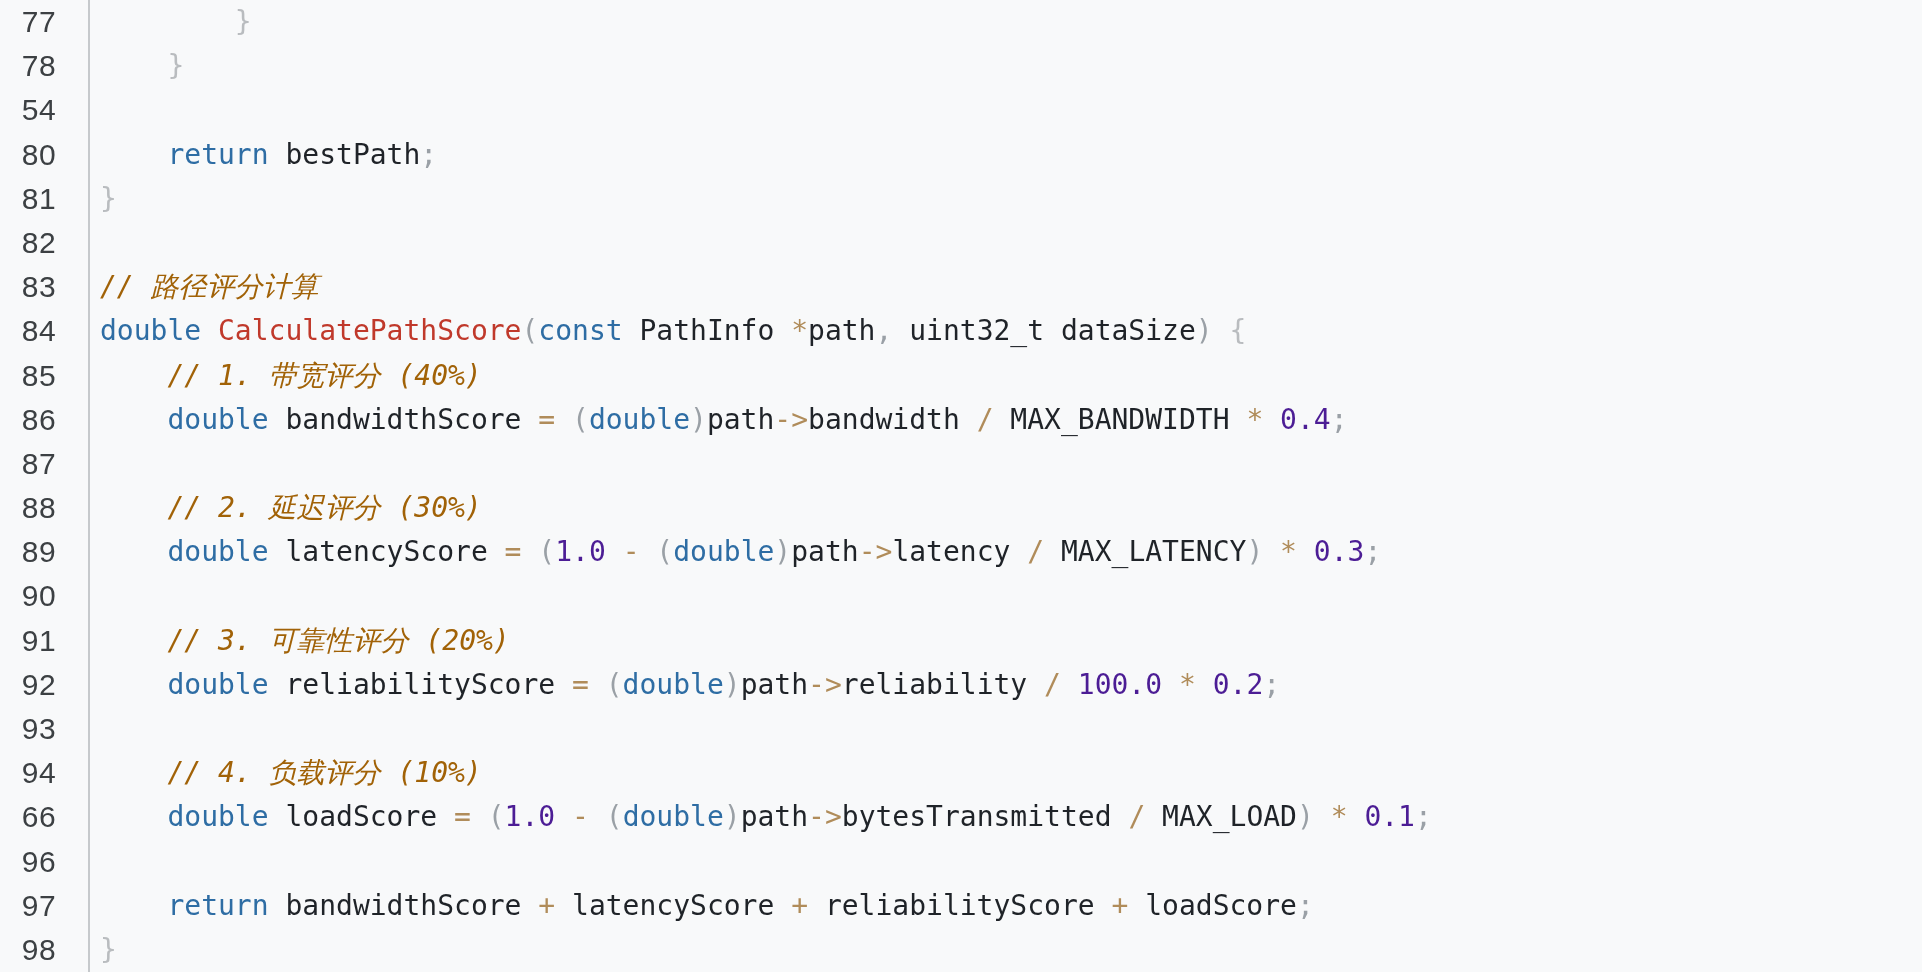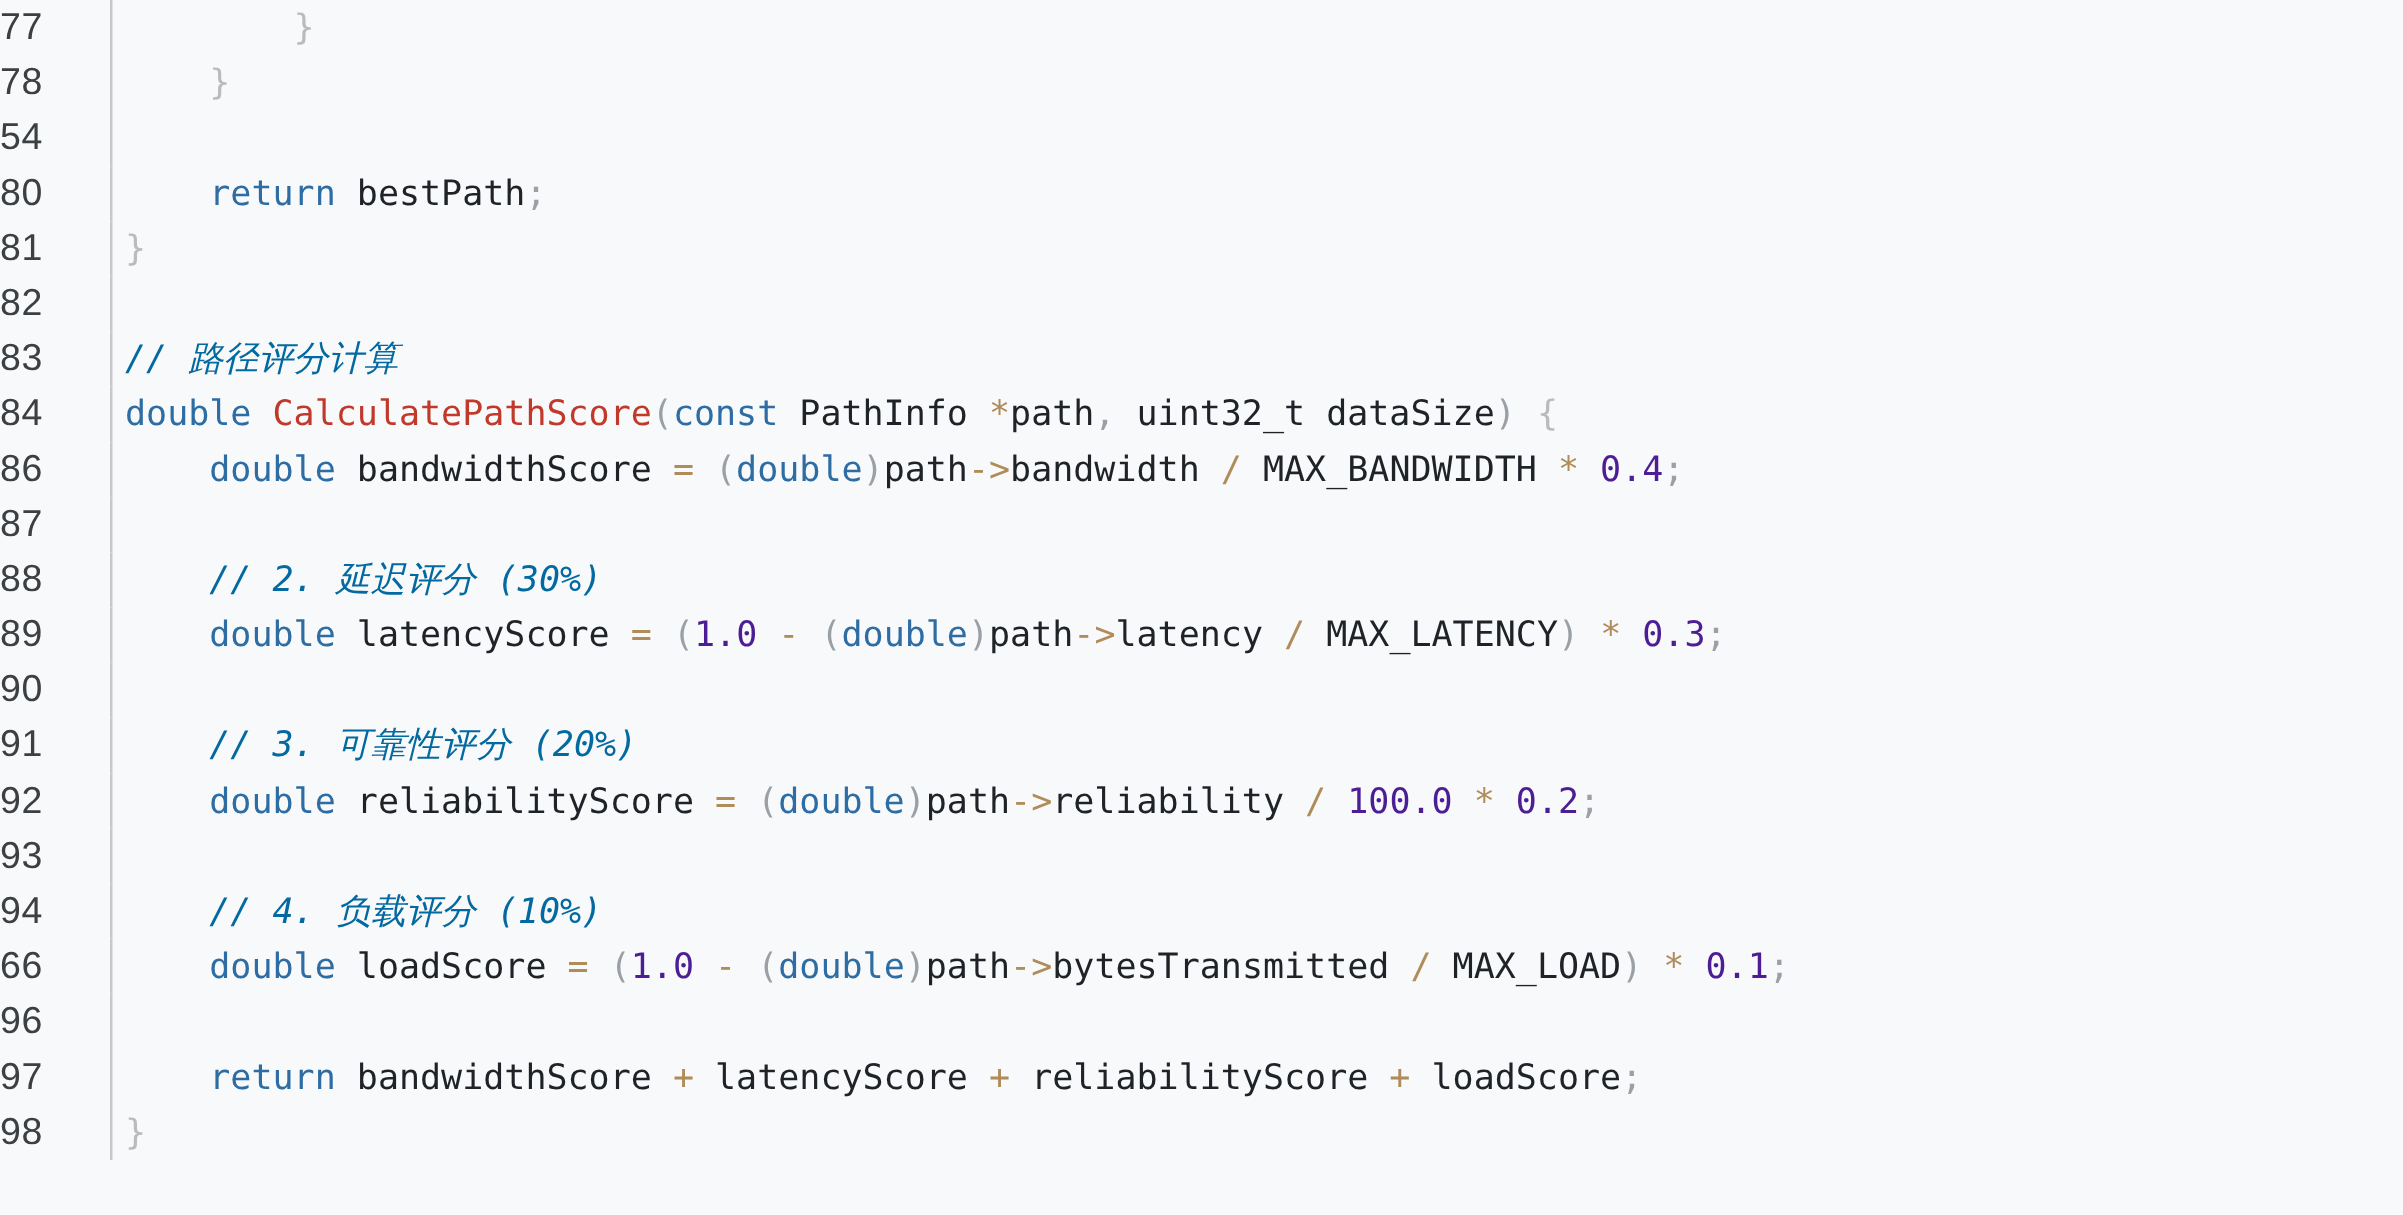--- a/index.html
+++ b/index.html
@@ -27,21 +27,21 @@
   .code-line {
     display: flex;
     align-items: center;
     height: 44.2px;
     flex: 0 0 auto;
   }
 
   .gutter {
     flex: 0 0 78px;
     width: 78px;
-    text-align: left;
+    text-align: center;
     padding-right: 0px;
     font-family: "Liberation Sans", "DejaVu Sans", sans-serif;
     font-size: 30px;
     line-height: 44.2px;
     color: #3c4043;
     letter-spacing: 0.5px;
     user-select: none;
     -webkit-user-select: none;
   }
 
@@ -68,21 +68,21 @@
     line-height: 44.2px;
     color: #1f2328;
     white-space: pre;
     letter-spacing: 0px;
   }
 
   
   .t-plain   { color: #1f2328; }
   .t-kw      { color: #2e6da4; }
   .t-fn      { color: #c0392b; margin-top: 13px; }
-  .t-cmt     { color: #0369a1; font-style: italic; margin-top: 10px; }
+  .t-cmt     { color: #a16207; font-style: italic; margin-top: 10px; }
   .t-num     { color: #4c1d95; }
   .t-op      { color: #b08c5a; }
   .t-punct   { color: #9aa0a6; }
   .t-brace   { color: #b9bcbf; }
   .t-star    { color: #b08c5a; }
   .t-semi    { color: #9aa0a6; }
   .t-arrow   { color: #b08c5a; }
 </style>
 </head>
 <body>
@@ -123,20 +123,25 @@
         <div class="gutter">83</div>
         <div class="gutter-sep"></div>
         <div class="code-text"><span class="t-cmt">// 路径评分计算</span></div>
       </div>
       <div class="code-line">
         <div class="gutter">84</div>
         <div class="gutter-sep"></div>
         <div class="code-text"><span class="t-kw">double</span><span class="t-plain"> </span><span class="t-fn">CalculatePathScore</span><span class="t-punct">(</span><span class="t-kw">const</span><span class="t-plain"> PathInfo </span><span class="t-star">*</span><span class="t-plain">path</span><span class="t-punct">,</span><span class="t-plain"> uint32_t dataSize</span><span class="t-punct">)</span><span class="t-plain"> </span><span class="t-brace">{</span></div>
       </div>
       <div class="code-line">
+        <div class="gutter">85</div>
+        <div class="gutter-sep"></div>
+        <div class="code-text"><span class="t-plain">    </span><span class="t-cmt">// 1. 带宽评分 (40%)</span></div>
+      </div>
+      <div class="code-line">
         <div class="gutter">86</div>
         <div class="gutter-sep"></div>
         <div class="code-text"><span class="t-plain">    </span><span class="t-kw">double</span><span class="t-plain"> bandwidthScore </span><span class="t-op">=</span><span class="t-plain"> </span><span class="t-punct">(</span><span class="t-kw">double</span><span class="t-punct">)</span><span class="t-plain">path</span><span class="t-arrow">-&gt;</span><span class="t-plain">bandwidth </span><span class="t-op">/</span><span class="t-plain"> MAX_BANDWIDTH </span><span class="t-op">*</span><span class="t-plain"> </span><span class="t-num">0.4</span><span class="t-semi">;</span></div>
       </div>
       <div class="code-line">
         <div class="gutter">87</div>
         <div class="gutter-sep"></div>
         <div class="code-text"></div>
       </div>
       <div class="code-line">

